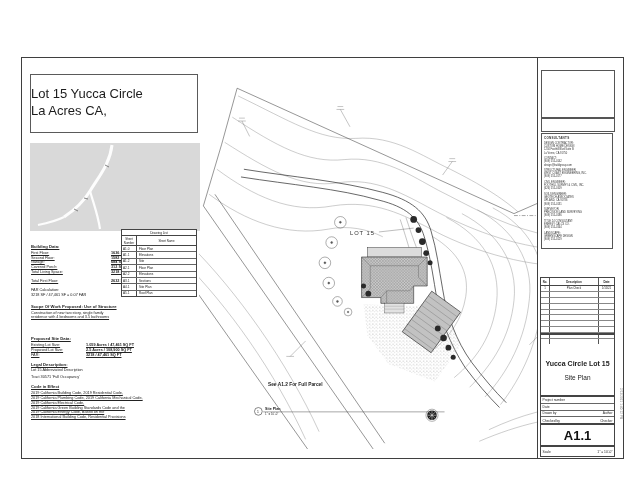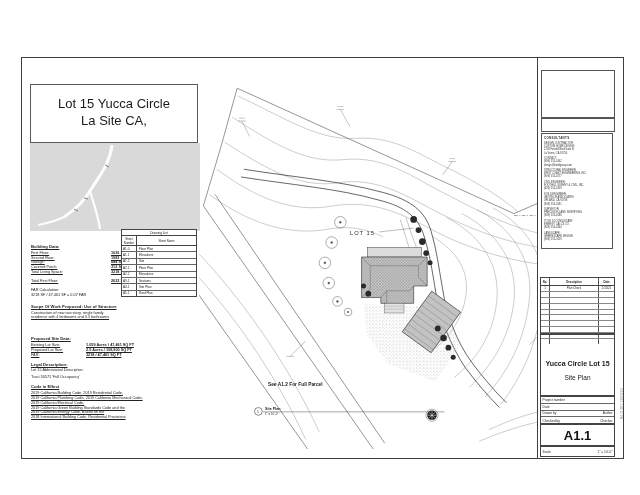--- a/index.html
+++ b/index.html
@@ -1,21 +1,21 @@
 <!DOCTYPE html>
 <html><head>
 <meta charset="utf-8">
 <style>
   html,body{margin:0;padding:0;background:#fff;}
   .canvas{position:relative;width:640px;height:495px;background:#ffffff;font-family:"Liberation Sans",sans-serif;color:#222;overflow:hidden;}
   .abs{position:absolute;}
   .sheet{left:21px;top:57px;width:601px;height:400px;border:1px solid #3f3f3f;background:#fff;}
   .plansvg{left:0;top:0;z-index:0;}
   
-  .titlebox{left:8px;top:26px;width:168px;height:59px;border:1px solid #5a5a5a;background:#fff;text-align:center;box-sizing:border-box;padding-top:11px;font-size:13px;line-height:1.3;color:#1c1c1c;z-index:2;}
+  .titlebox{left:8px;top:16px;width:168px;height:59px;border:1px solid #5a5a5a;background:#fff;box-sizing:border-box;padding-top:11px;font-size:13px;line-height:1.3;color:#1c1c1c;z-index:2;}
   .map{left:8px;top:85px;width:170px;height:88px;background:#d9d9d9;z-index:2;overflow:hidden;}
   .notes{left:9px;top:186px;width:168px;z-index:2;background:#fff;}
   .nh{font-size:4.2px;font-weight:bold;text-decoration:underline;margin:0 0 1.6px 0;}
   .nrow{display:flex;font-size:3.8px;line-height:1.3;}
   .nrow .l{width:80px;text-decoration:underline;}
   .nrow .v{text-decoration:underline;font-weight:bold;}
   .ntext{font-size:3.8px;line-height:1.3;}
   .gap2{height:2px;}.gap4{height:4px;}.gap6{height:6px;}.gap10{height:10px;}
   
   .dlist{left:99px;top:171px;width:76px;border:1px solid #444;background:#fff;z-index:3;box-sizing:border-box;}
@@ -175,21 +175,21 @@
         <circle cx="267" cy="417" r="4" fill="none" stroke="#333" stroke-width="0.6"></circle>
         <text x="265.6" y="418.6" font-size="3.5" fill="#222">1</text>
         <text x="274" y="416" font-size="3.8" font-weight="bold" fill="#222">Site Plan</text>
         <text x="274" y="420.6" font-size="3" fill="#333">1" = 10'-0"</text>
         <path d="M272,417.5 L460,417.5" stroke="#333" stroke-width="0.45"></path>
       </g>
     </svg>
 
     <div class="abs titlebox">
       <div>Lot 15 Yucca Circle</div>
-      <div>La Site CA,</div>
+      <div>La Acres CA,</div>
     </div>
 
     <div class="abs map">
       <svg width="170" height="88" viewBox="0 0 170 88">
         <rect width="170" height="88" fill="#d9d9d9"></rect>
         <path d="M82,2 C80,20 70,32 60,48 C54,58 46,66 34,74" stroke="#fdfdfd" stroke-width="3" fill="none"></path>
         <path d="M60,48 C64,62 68,72 70,86" stroke="#fdfdfd" stroke-width="2.2" fill="none"></path>
         <path d="M34,74 C26,78 18,80 8,82" stroke="#fdfdfd" stroke-width="2.2" fill="none"></path>
         <path d="M75,22 l4,2 M54,55 l4,1 M44,66 l4,2" stroke="#555" stroke-width="0.7" fill="none"></path>
       </svg>

